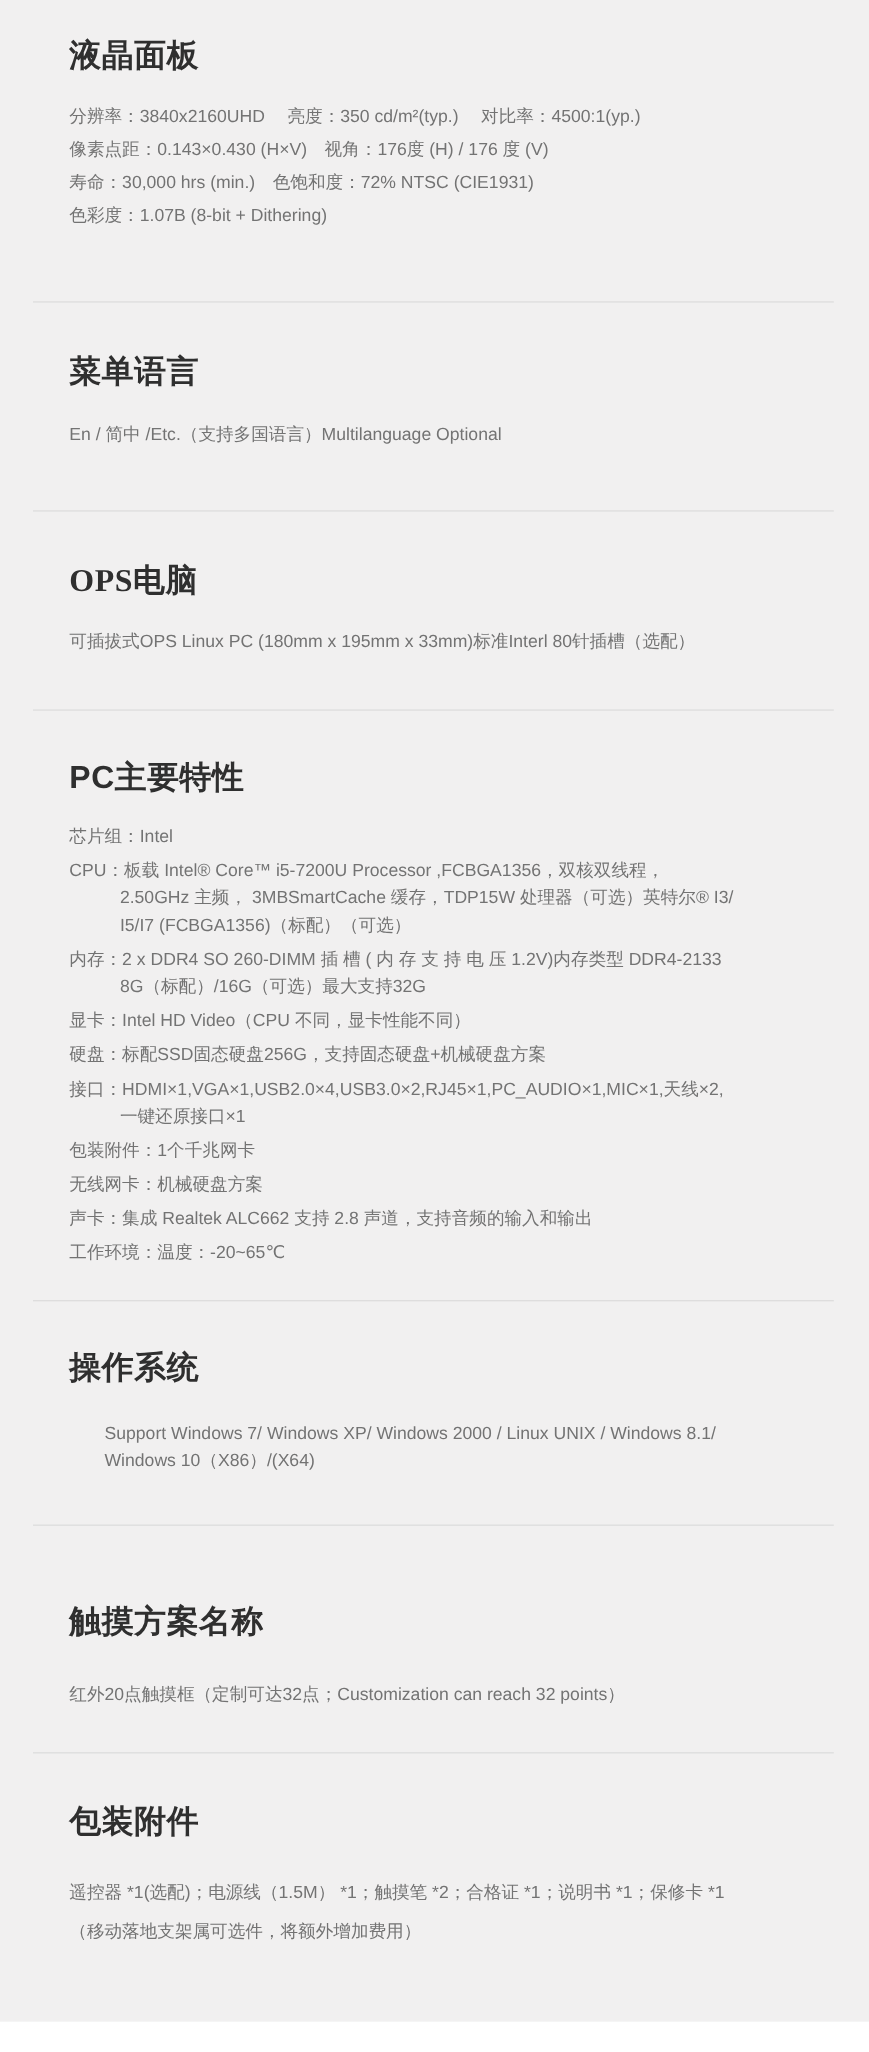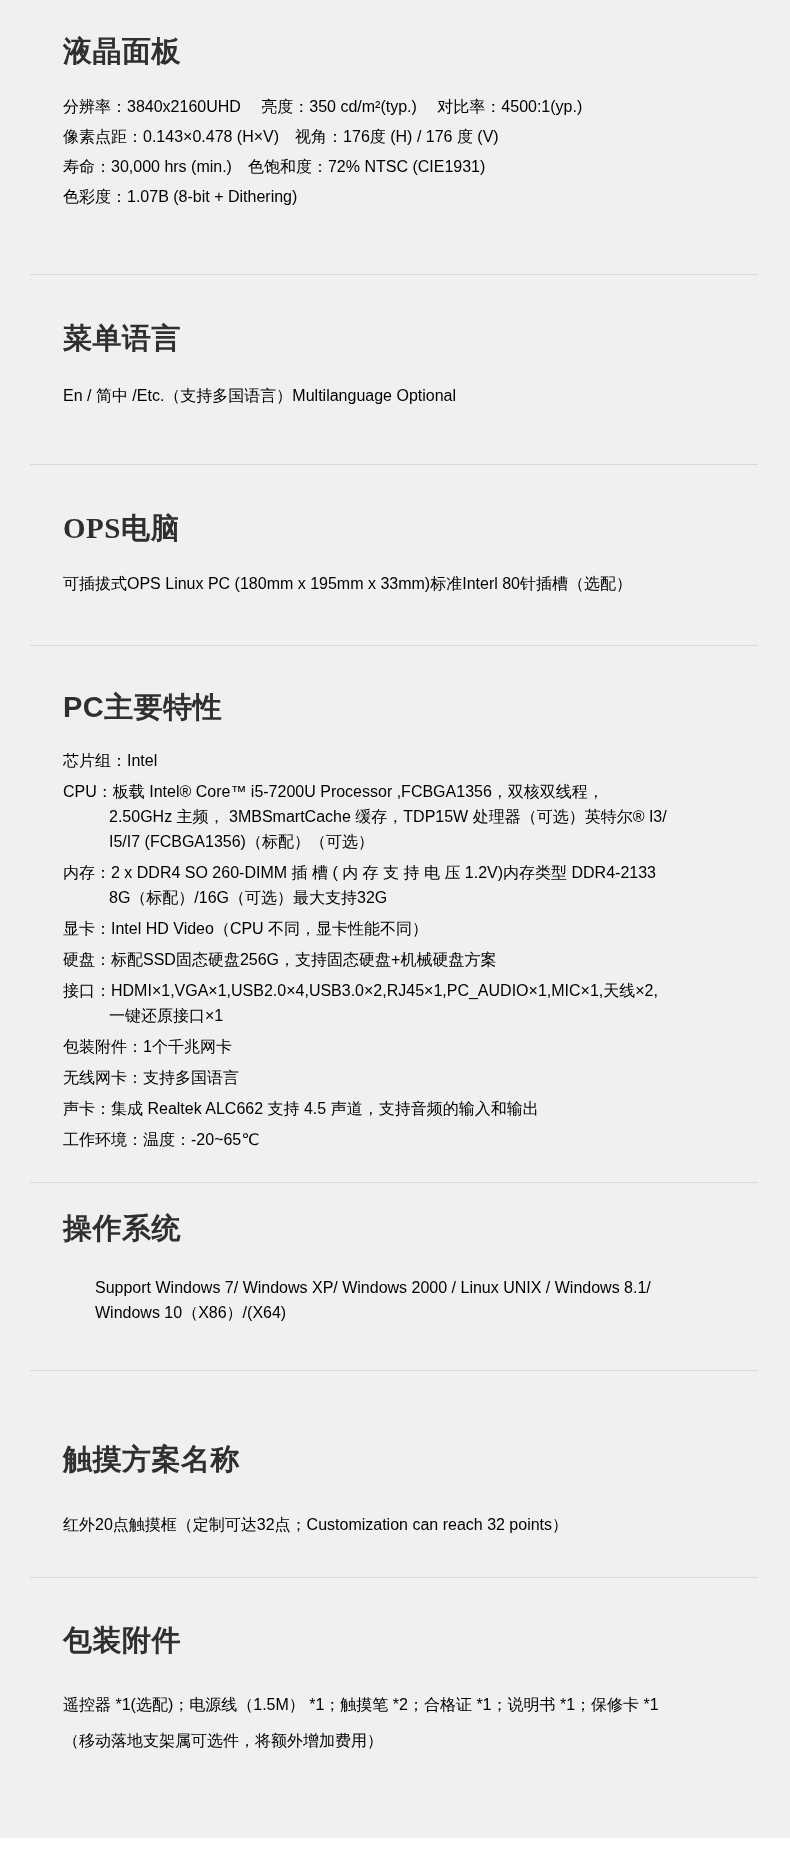--- a/index.html
+++ b/index.html
@@ -30,21 +30,21 @@
     letter-spacing: 0.5px;
   }
   .divider {
     height: 1px;
     background: #d9d9d9;
     width: 728px;
     margin-left: -33px;
   }
   .body-line {
     font-size: 16px;
-    color: #000000;
+    color: #737373;
     white-space: nowrap;
   }
   
   .lcd-title { margin-top: 34px; }
   .lcd-lines { margin-top: 22px; }
   .lcd-lines .body-line { line-height: 30px; }
   .divider-1 { margin-top: 62px; }
   
   .lang-title { margin-top: 46px; }
   .lang-line { margin-top: 28px; line-height: 26px; }
@@ -54,21 +54,21 @@
   .ops-line { margin-top: 26px; line-height: 26px; }
   .divider-3 { margin-top: 48px; }
   
   .pc-title { margin-top: 44px; }
   .pc-items { margin-top: 24px; }
   .pc-item { margin-bottom: 6px; }
   .pc-item .body-line { line-height: 25px; }
   .pc-item .cont { margin-left: 46px; }
   .divider-4 { margin-top: 30px; }
   
-  .os-title { margin-top: 28px; }
+  .os-title { margin-top: 44px; }
   .os-lines { margin-top: 30px; }
   .os-lines .body-line { line-height: 25px; margin-left: 32px; }
   .divider-5 { margin-top: 45px; }
   
   .touch-title { margin-top: 71px; }
   .touch-line { margin-top: 36px; line-height: 26px; }
   .divider-6 { margin-top: 39px; }
   
   .pkg-title { margin-top: 45px; }
   .pkg-lines { margin-top: 30px; }
@@ -76,21 +76,21 @@
 </style>
 </head>
 <body>
 
 <div class="page">
 
   <section>
     <h2 class="section-title lcd-title">液晶面板</h2>
     <div class="lcd-lines">
       <div class="body-line">分辨率：3840x2160UHD　 亮度：350 cd/m²(typ.)　  对比率：4500:1(yp.)</div>
-      <div class="body-line">像素点距：0.143×0.478 (H×V)　视角：176度 (H) / 176 度 (V)</div>
+      <div class="body-line">像素点距：0.143×0.430 (H×V)　视角：176度 (H) / 176 度 (V)</div>
       <div class="body-line">寿命：30,000 hrs (min.)　色饱和度：72% NTSC (CIE1931)</div>
       <div class="body-line">色彩度：1.07B (8-bit + Dithering)</div>
     </div>
   </section>
 
   <div class="divider divider-1"></div>
 
   <section>
     <h2 class="section-title lang-title">菜单语言</h2>
     <div class="body-line lang-line">En / 简中 /Etc.（支持多国语言）Multilanguage Optional</div>
@@ -127,24 +127,24 @@
         <div class="body-line">硬盘：标配SSD固态硬盘256G，支持固态硬盘+机械硬盘方案</div>
       </div>
       <div class="pc-item">
         <div class="body-line">接口：HDMI×1,VGA×1,USB2.0×4,USB3.0×2,RJ45×1,PC_AUDIO×1,MIC×1,天线×2,</div>
         <div class="body-line cont">一键还原接口×1</div>
       </div>
       <div class="pc-item">
         <div class="body-line">包装附件：1个千兆网卡</div>
       </div>
       <div class="pc-item">
-        <div class="body-line">无线网卡：支持多国语言</div>
+        <div class="body-line">无线网卡：机械硬盘方案</div>
       </div>
       <div class="pc-item">
-        <div class="body-line">声卡：集成 Realtek ALC662 支持 4.5 声道，支持音频的输入和输出</div>
+        <div class="body-line">声卡：集成 Realtek ALC662 支持 2.8 声道，支持音频的输入和输出</div>
       </div>
       <div class="pc-item">
         <div class="body-line">工作环境：温度：-20~65℃</div>
       </div>
     </div>
   </section>
 
   <div class="divider divider-4"></div>
 
   <section>

